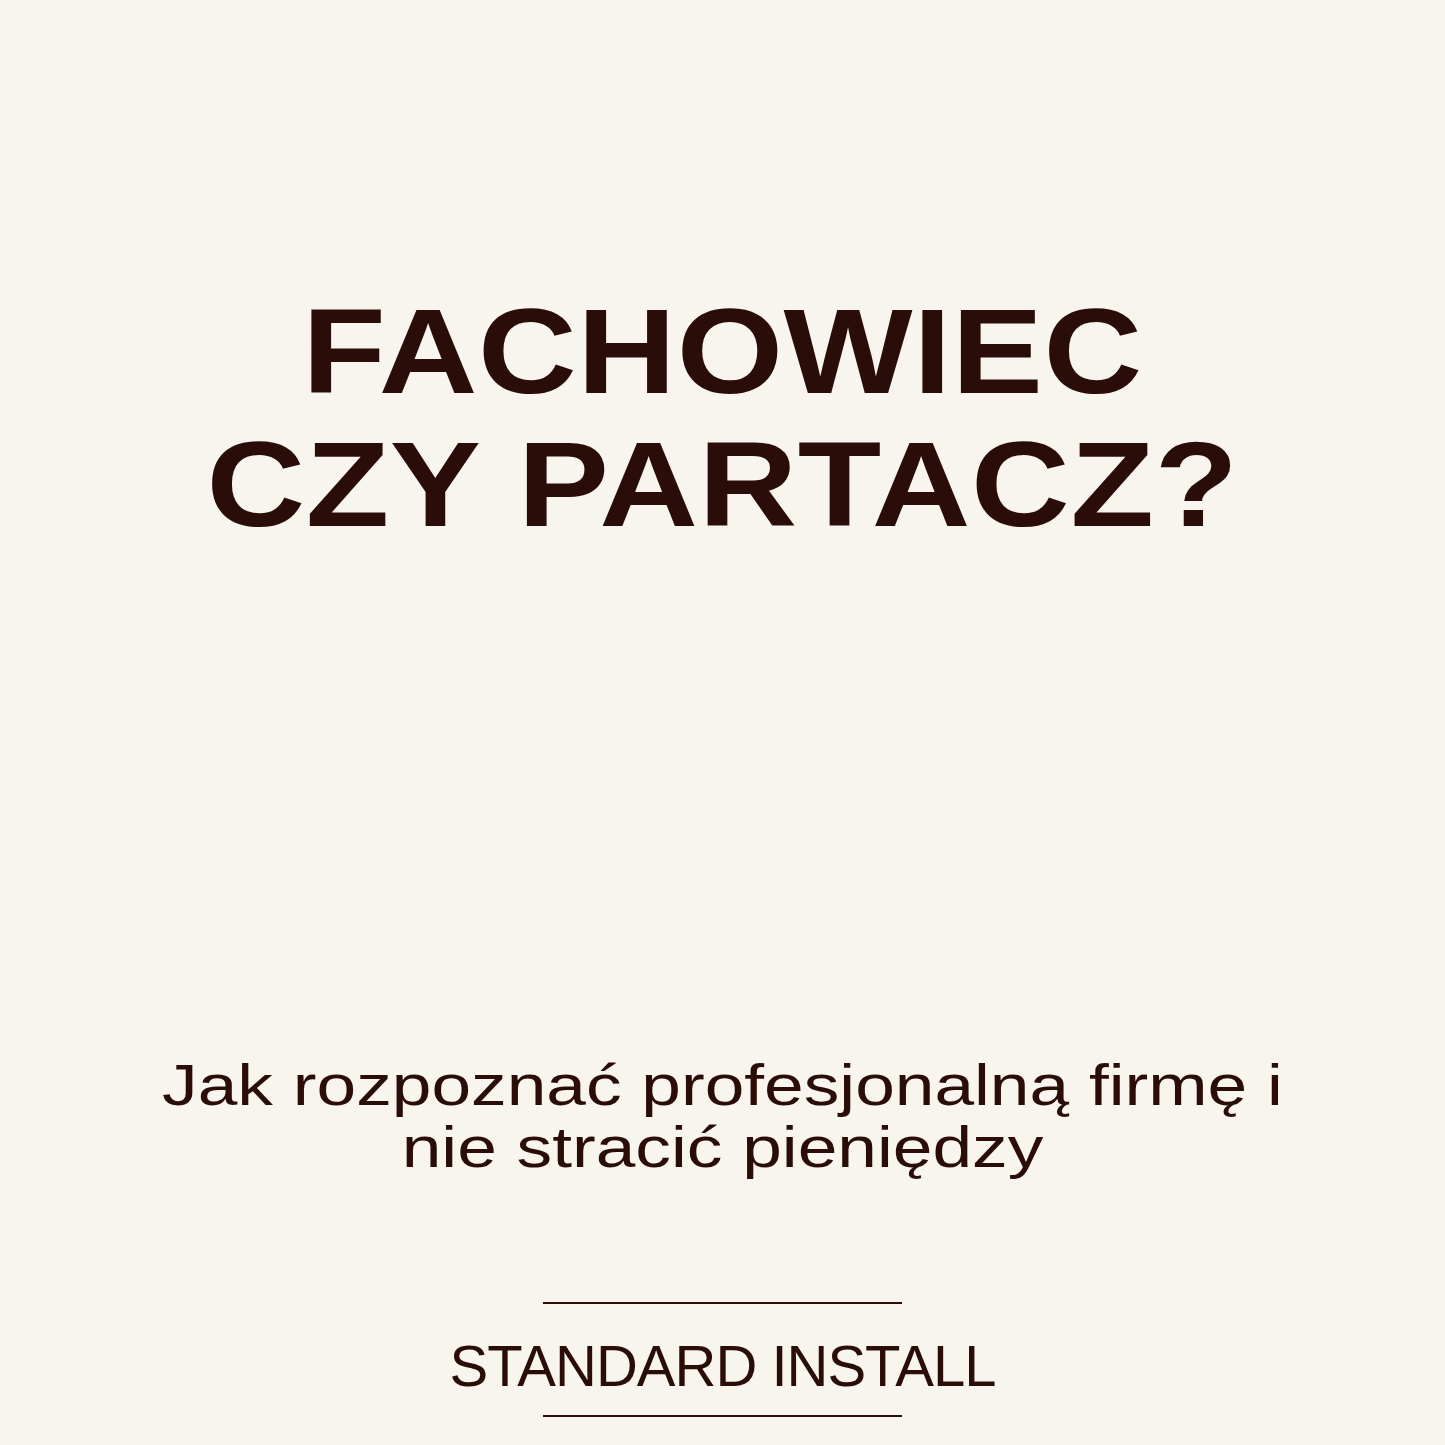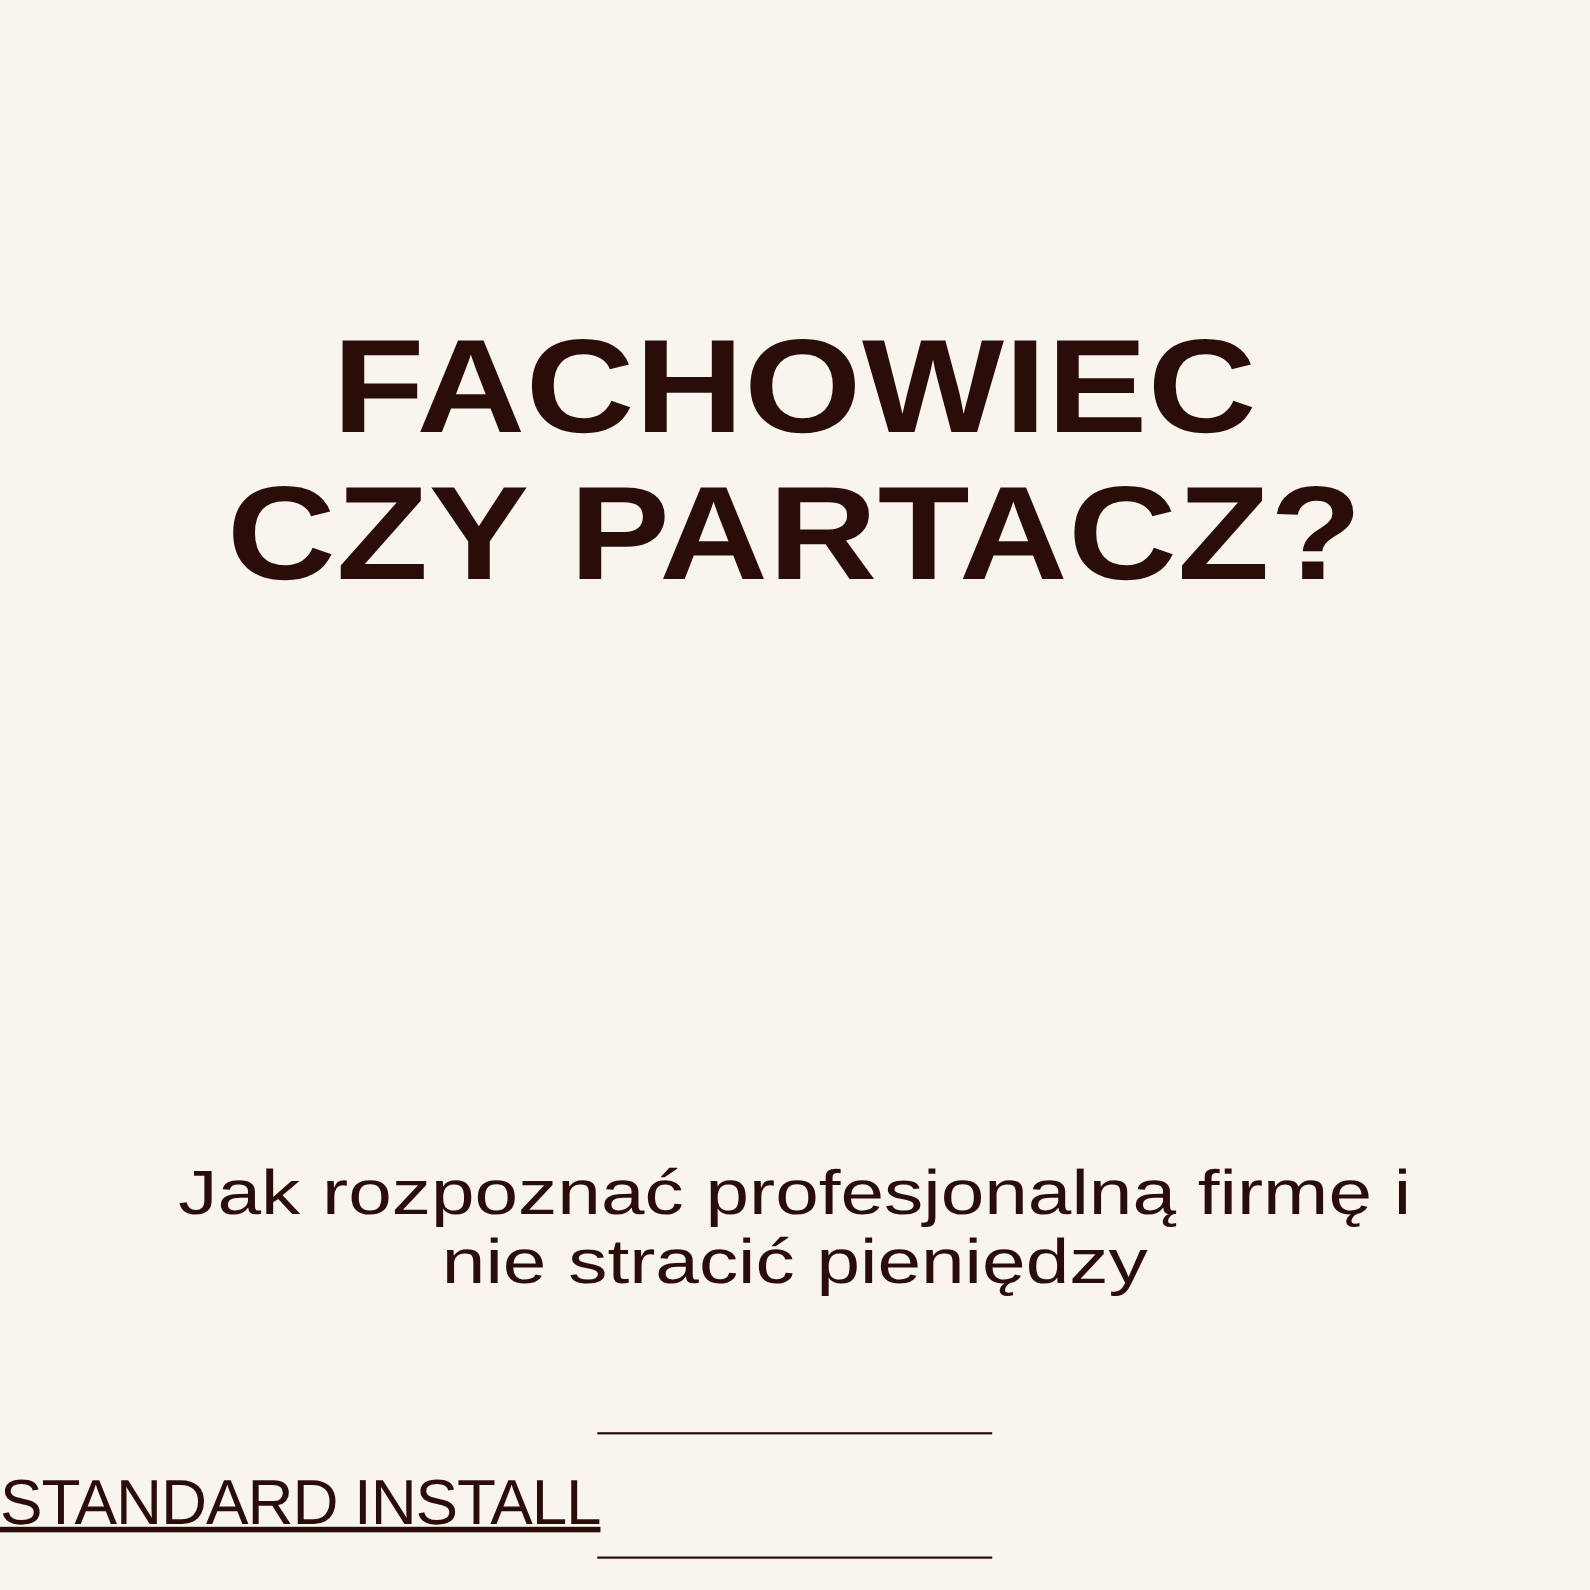--- a/index.html
+++ b/index.html
@@ -57,26 +57,26 @@
     height: 2px;
     background: var(--ink);
   }
   .rule-top { top: 1302px; }
   .rule-bottom { top: 1415px; }
   .kicker {
     position: absolute;
     top: 1337px;
     left: 0;
     width: 1445px;
+    text-align: center;
     font-weight: 400;
     font-size: 58px;
     line-height: 58px;
     letter-spacing: -1px;
     white-space: nowrap;
-    text-decoration: underline;
   }
 </style>
 </head>
 <body>
 
 <div class="slide">
 
   <h1 class="title">
     <span class="line">FACHOWIEC</span>
     <span class="line">CZY PARTACZ?</span>

